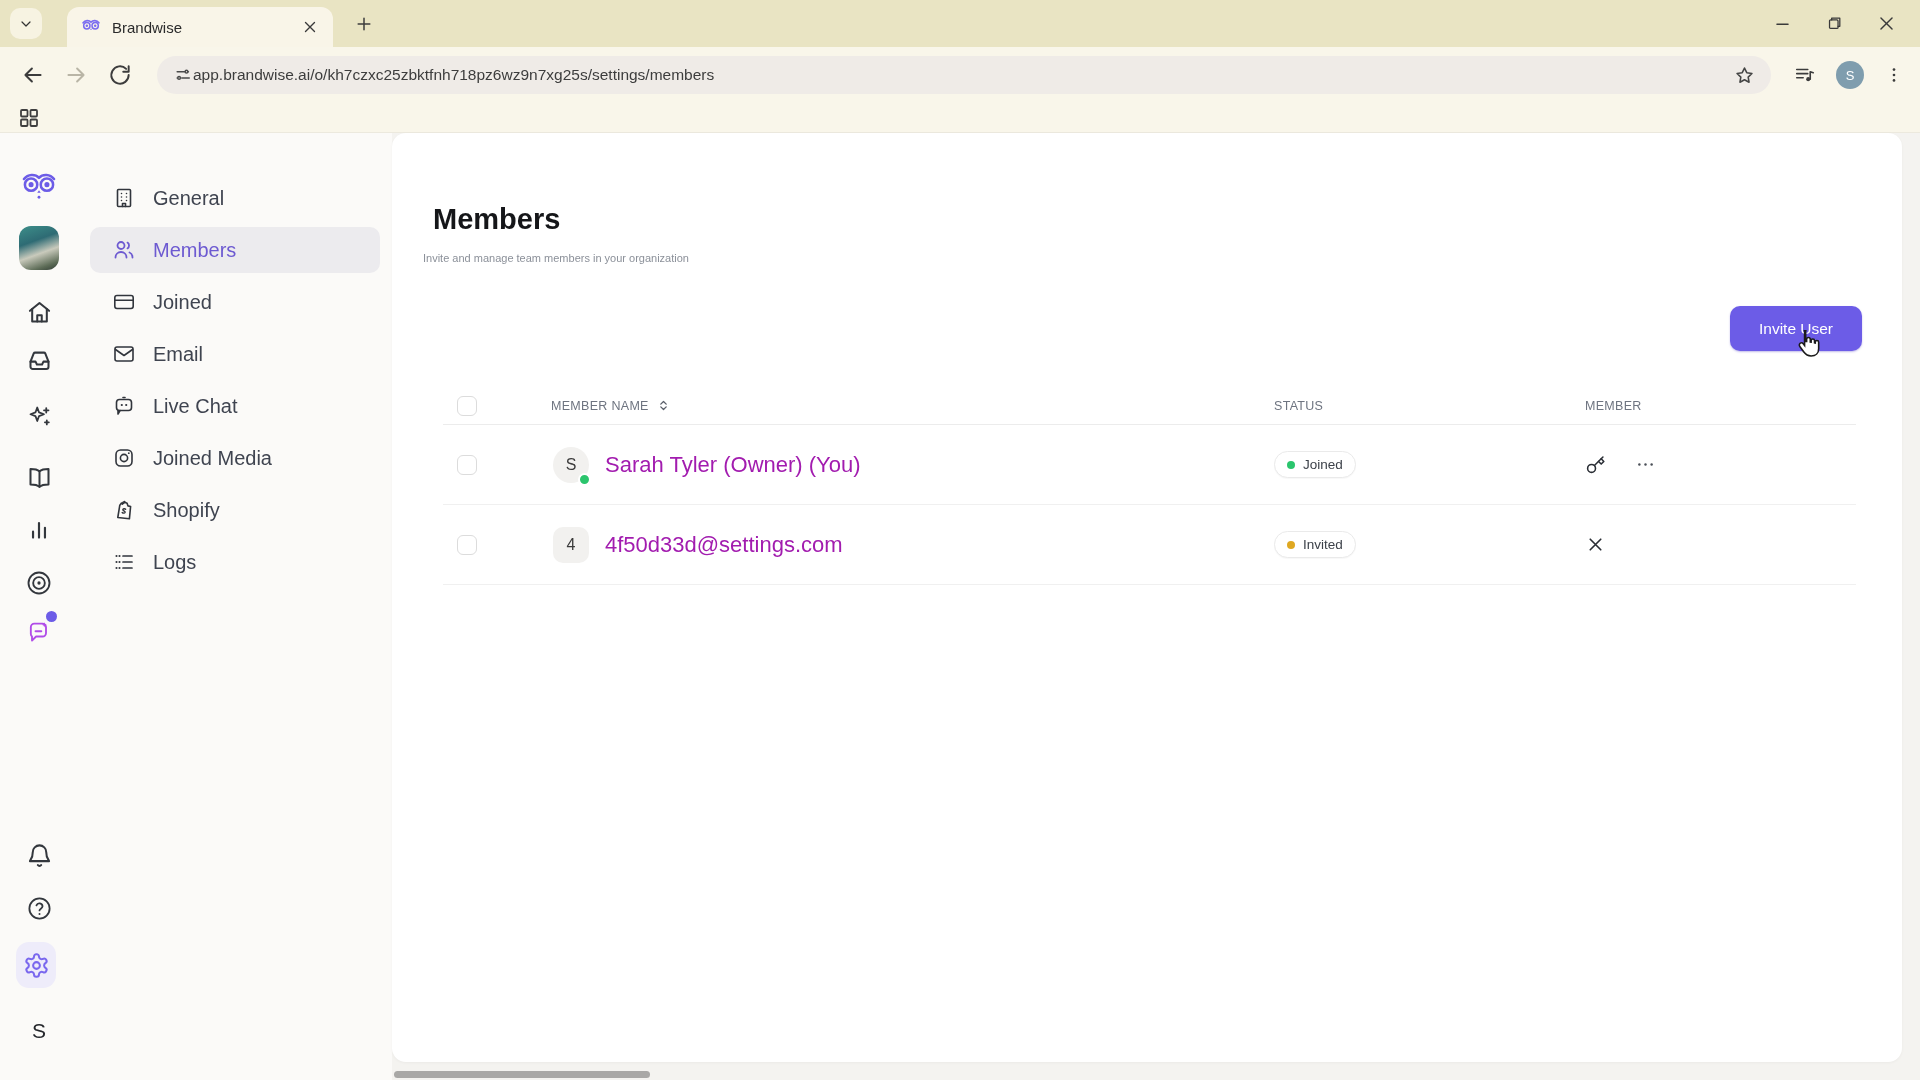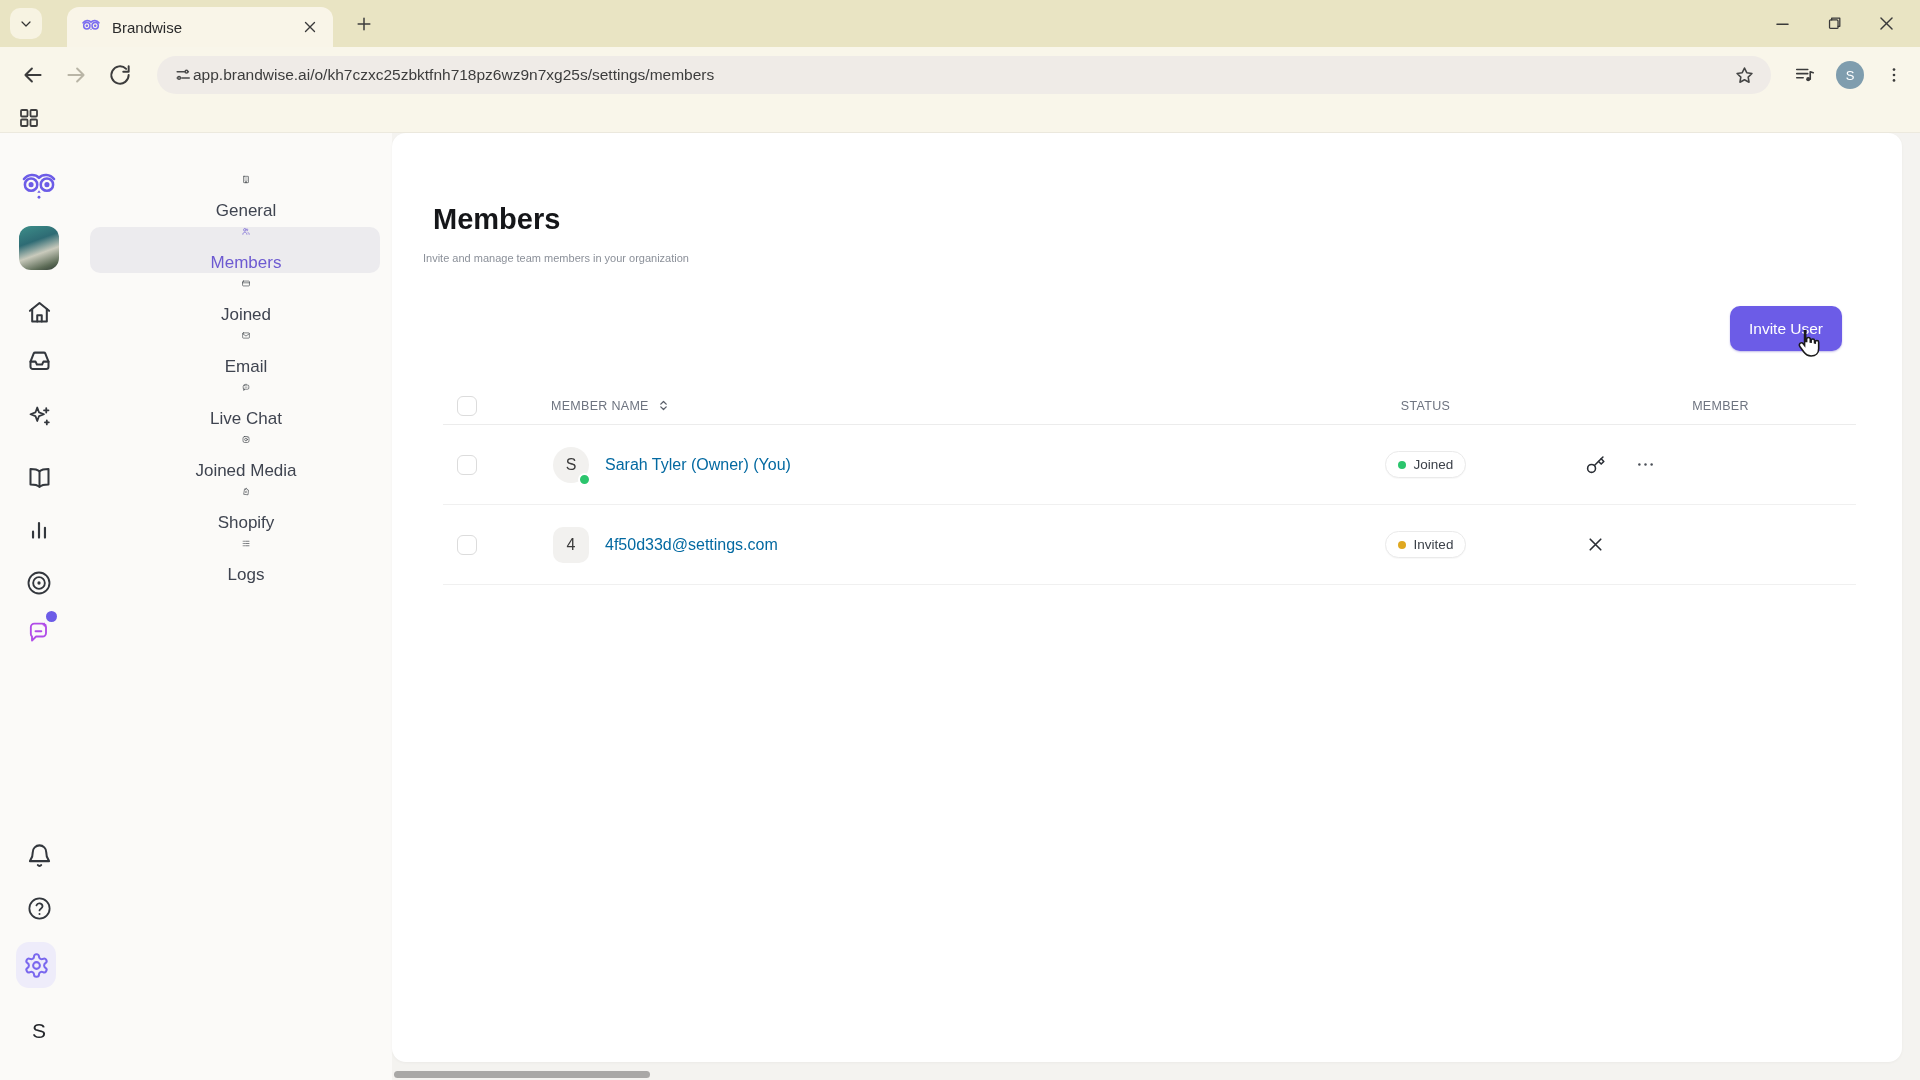--- a/index.html
+++ b/index.html
@@ -44,49 +44,49 @@
   .workspace-avatar { width:44px; height:44px; border-radius:12px;
     background:linear-gradient(160deg,#3d8f8a 0%,#2e6b74 35%,#c9cabc 60%,#5d6c57 85%,#2f3a33 100%); }
   .rail-gear { width:46px; height:46px; border-radius:13px; background:#eeecfa; color:#7a68ee;
     display:flex; align-items:center; justify-content:center; }
   .rail-dot { position:absolute; width:11px; height:11px; border-radius:50%; background:#6c5ce7; }
   .rail-letter { font-size:21px; color:#24262b; }
 
   .nav-panel { position:absolute; left:78px; top:0; width:314px; height:947px; background:#fbfaf8;
     padding:42px 12px 0 12px; display:flex; flex-direction:column; gap:6px; }
   .nav-item { height:46px; border-radius:10px; display:flex; align-items:center; gap:17px;
-    padding-left:22px; color:#3f4450; font-size:17px;flex-direction:column; }
+    padding-left:22px; color:#3f4450; font-size:20px; }
   .nav-item .nav-ic { width:24px; height:24px; color:#31353c; }
   .nav-item.active { background:#ecebee; color:#6d5ad1; font-weight:500; }
   .nav-item.active .nav-ic { color:#6d5ad1; }
 
   
   .card { position:absolute; left:392px; top:0; width:1510px; height:929px; background:#ffffff;
     border-radius:14px; box-shadow:0 1px 3px rgba(0,0,0,0.04); }
   .page-title { position:absolute; left:41px; top:70px; font-size:29px; font-weight:600; color:#151619; }
   .page-subtitle { position:absolute; left:31px; top:119px; font-size:11px; color:#8b9099; }
-  .invite-btn { position:absolute; left:1338px; top:173px; width:112px; height:45px; border-radius:10px;
+  .invite-btn { position:absolute; left:1338px; top:173px; width:132px; height:45px; border-radius:10px;
     background:#6c5ce7; color:#ffffff; font-size:15.5px; font-weight:500; border:none;
     display:flex; align-items:center; justify-content:center; box-shadow:0 1px 2px rgba(76,61,191,0.35); }
 
   .table { position:absolute; left:51px; top:254px; width:1413px; }
-  .t-grid { display:grid; grid-template-columns:94px 737px 303px 1fr; align-items:center;text-align:center; }
+  .t-grid { display:grid; grid-template-columns:94px 737px 303px 1fr; align-items:center; }
   .t-head { height:38px; border-bottom:1px solid #ececec; }
   .t-head .col-label { font-size:12.5px; letter-spacing:0.3px; color:#6e7480; font-weight:500; }
   .head-member { display:flex; align-items:center; gap:8px; padding-left:14px; }
   .t-row { height:80px; border-bottom:1px solid #f0f0f0; }
   .checkbox { width:20px; height:20px; border:1.5px solid #dcdcdc; border-radius:6px; background:#fff; margin-left:14px; }
   .member-cell { display:flex; align-items:center; gap:16px; padding-left:16px; }
   .avatar { position:relative; width:36px; height:36px; background:#f2f1ef; color:#3b3b3b;
     display:flex; align-items:center; justify-content:center; font-size:16px; }
   .avatar.round { border-radius:50%; }
   .avatar.square { border-radius:10px; }
   .online-dot { position:absolute; right:-2px; bottom:-3px; width:13px; height:13px; border-radius:50%;
     background:#2bc56d; border:2.5px solid #ffffff; }
-  .member-name { font-size:16px; color:#0369a1; }
+  .member-name { font-size:22px; color:#a21caf; }
   .badge { display:inline-flex; align-items:center; gap:8px; height:27px; padding:0 12px; border-radius:14px;
     border:1px solid #eaeaea; background:#fff; box-shadow:0 1px 1px rgba(0,0,0,0.03);
     font-size:13.5px; color:#3c4149; width:max-content; }
   .dot { width:8px; height:8px; border-radius:50%; }
   .dot-green { background:#2bc56d; }
   .dot-amber { background:#dfa821; }
   .actions-cell { display:flex; align-items:center; gap:29px; padding-left:8px; color:#2a2e35; }
 
   .hscrollbar { position:absolute; left:394px; top:1071px; width:256px; height:7px; border-radius:4px; background:#a9a8a6; }
 

